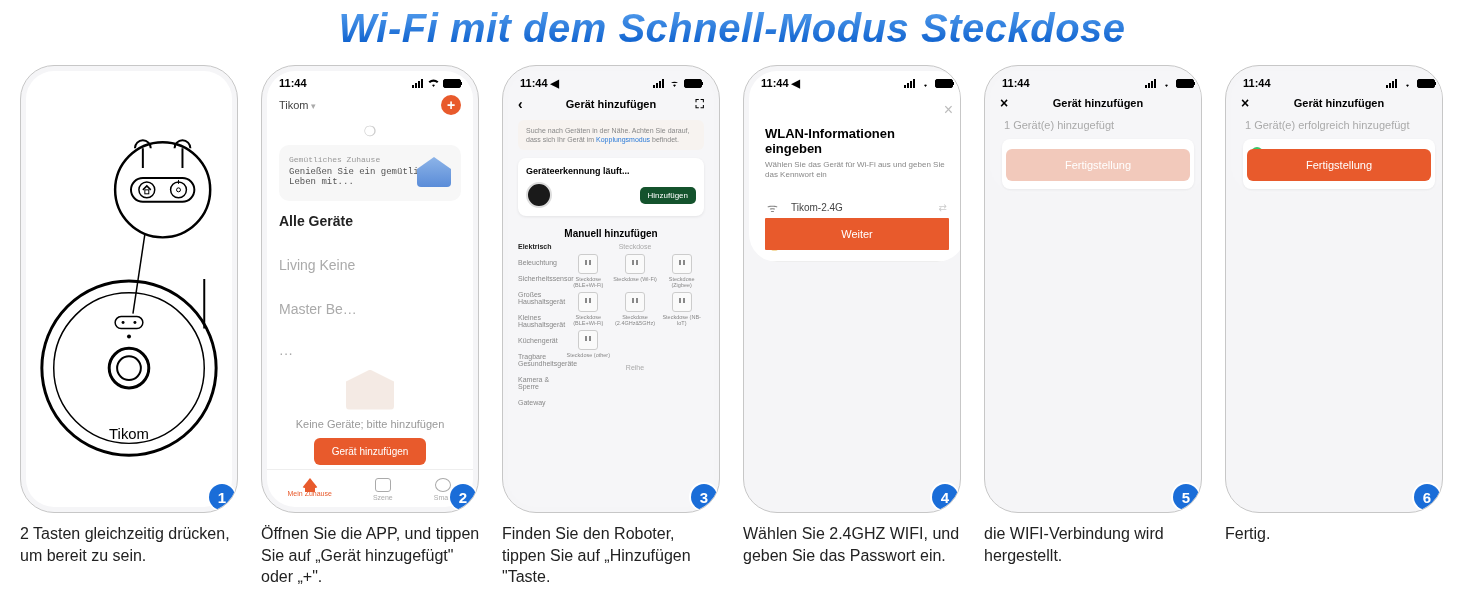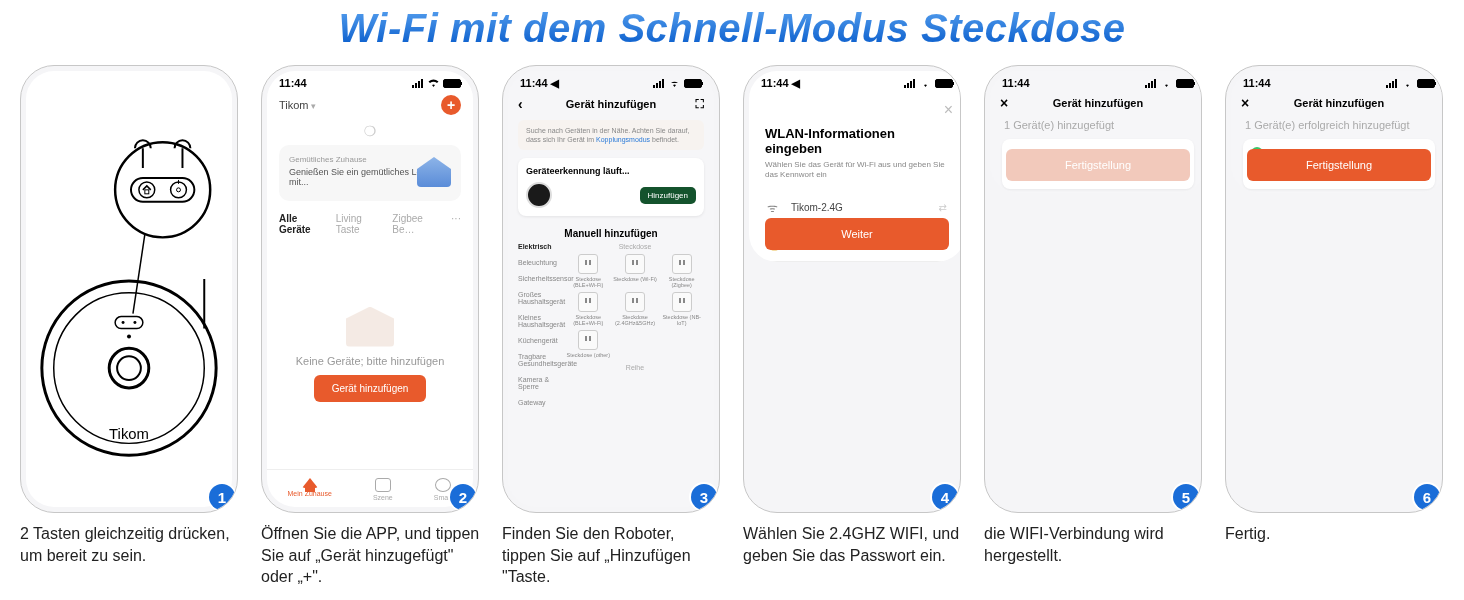--- a/index.html
+++ b/index.html
@@ -25,24 +25,24 @@
   .sig i:nth-child(1){height:3px}.sig i:nth-child(2){height:5px}.sig i:nth-child(3){height:7px}.sig i:nth-child(4){height:9px}
 
   
   .diagram { position:absolute; inset:0; }
 
   
   .s2-top { display:flex; justify-content:space-between; align-items:center; padding:4px 12px 8px; }
   .s2-brand { font-size:11px; color:#444; }
   .s2-brand::after{content:' ▾'; color:#aaa; font-size:9px;}
   .plus-btn { width:20px; height:20px; border-radius:50%; background:#e85a2c; color:#fff; display:flex; align-items:center; justify-content:center; font-size:14px; font-weight:700; }
-  .s2-card { margin:6px 12px; border-radius:10px; background:#f7f7f7; padding:10px; font-size:9px; color:#555; position:relative; min-height:56px; }
+  .s2-card { margin:6px 12px; border-radius:10px; background:#f7f7f7; padding:10px; font-size:9px; color:#555; position:relative; min-height:56px;font-family:Liberation Mono, monospace; }
   .s2-card-title { font-size:8px; color:#999; margin-bottom:3px;}
   .s2-house { position:absolute; right:10px; top:12px; width:34px; height:30px; background:linear-gradient(#8db4e8,#5a8cd8); clip-path: polygon(50% 0,100% 40%,100% 100%,0 100%,0 40%); border-radius:4px; }
-  .s2-tabs { display:flex; gap:20px; padding:6px 12px 4px; font-size:10px; color:#aaa; }
+  .s2-tabs { display:flex; gap:28px; padding:6px 12px 4px; font-size:14px; color:#aaa;flex-direction:column; }
   .s2-tabs .active { color:#222; font-weight:600; }
   .s2-empty { flex:1; display:flex; flex-direction:column; align-items:center; justify-content:center; gap:8px; padding:0 12px; }
   .empty-box { width:48px; height:40px; background:#ecdcd2; clip-path: polygon(0 30%,50% 0,100% 30%,100% 100%,0 100%); opacity:.6; border-radius:4px;}
   .s2-empty-text { font-size:11px; color:#999; }
   .btn-orange { background:#e85a2c; color:#fff; border:none; border-radius:6px; padding:8px 18px; font-size:10px; }
   .s2-nav { display:flex; justify-content:space-around; padding:8px 0 6px; border-top:1px solid #eee; }
   .nav-item { display:flex; flex-direction:column; align-items:center; gap:2px; font-size:7px; color:#aaa; }
   .nav-item.active { color:#e85a2c; }
   .nav-ic { width:16px; height:14px; border:1.5px solid currentColor; border-radius:3px; }
   .nav-ic.home { border:none; width:0;height:0; border-left:8px solid transparent;border-right:8px solid transparent;border-bottom:10px solid currentColor; position:relative;}
@@ -72,21 +72,21 @@
 
   
   .s4-close { position:absolute; right:12px; top:30px; color:#bbb; font-size:16px; }
   .s4-body { padding: 34px 16px 0; }
   .s4-title { font-size:13px; font-weight:600; margin-bottom:4px;}
   .s4-sub { font-size:8px; color:#888; line-height:1.3; margin-bottom:8px;}
   .field { display:flex; align-items:center; gap:10px; border-bottom:1px solid #eee; padding:10px 2px; font-size:10px; color:#444; }
   .field-ic { width:14px; color:#888; font-size:12px; }
   .field-val { flex:1; }
   .field-act { color:#ccc; font-size:10px;}
-  .s4-btn { position:absolute; bottom:12px; left:16px; right:16px; background:#e85a2c; color:#fff; text-align:center; padding:10px; border-radius:6px; font-size:11px; }
+  .s4-btn { position:absolute; bottom:12px; left:16px; right:16px; background:#e85a2c; color:#fff; text-align:center; padding:10px; border-radius:1px; font-size:11px; }
 
   
   .s5-hint { font-size:11px; color:#aaa; padding:4px 14px;}
   .dev-card { margin:4px 12px; background:#fff; border-radius:8px; box-shadow:0 1px 3px rgba(0,0,0,.06); padding:10px; display:flex; align-items:center; gap:10px; }
   .dev-av { width:30px; height:30px; border-radius:50%; background:#1a1a1a; position:relative;}
   .check { position:absolute; top:-2px; left:-2px; width:12px; height:12px; border-radius:50%; background:#3ac569; color:#fff; font-size:8px; display:flex; align-items:center; justify-content:center;}
   .dev-info { flex:1; }
   .dev-name { font-size:10px; font-weight:500;}
   .dev-stat { font-size:7px; color:#aaa;}
   .dev-right { font-size:9px; color:#5ab0e8;}
@@ -161,22 +161,22 @@
           <div class="plus-btn">+</div>
         </div>
         <div style="text-align:center;color:#ccc;font-size:14px;">❍</div>
         <div class="s2-card">
           <div class="s2-card-title">Gemütliches Zuhause</div>
           <div>Genießen Sie ein gemütliches Leben mit...</div>
           <div class="s2-house"></div>
         </div>
         <div class="s2-tabs">
           <span class="active">Alle Geräte</span>
-          <span>Living Taste</span>
-          <span>Zigbee Be…</span>
+          <span>Living Keine</span>
+          <span>Master Be…</span>
           <span>···</span>
         </div>
         <div class="s2-empty">
           <div class="empty-box"></div>
           <div class="s2-empty-text">Keine Geräte; bitte hinzufügen</div>
           <button class="btn-orange">Gerät hinzufügen</button>
         </div>
         <div class="s2-nav">
           <div class="nav-item active">
               <span class="nav-ic home"></span>

